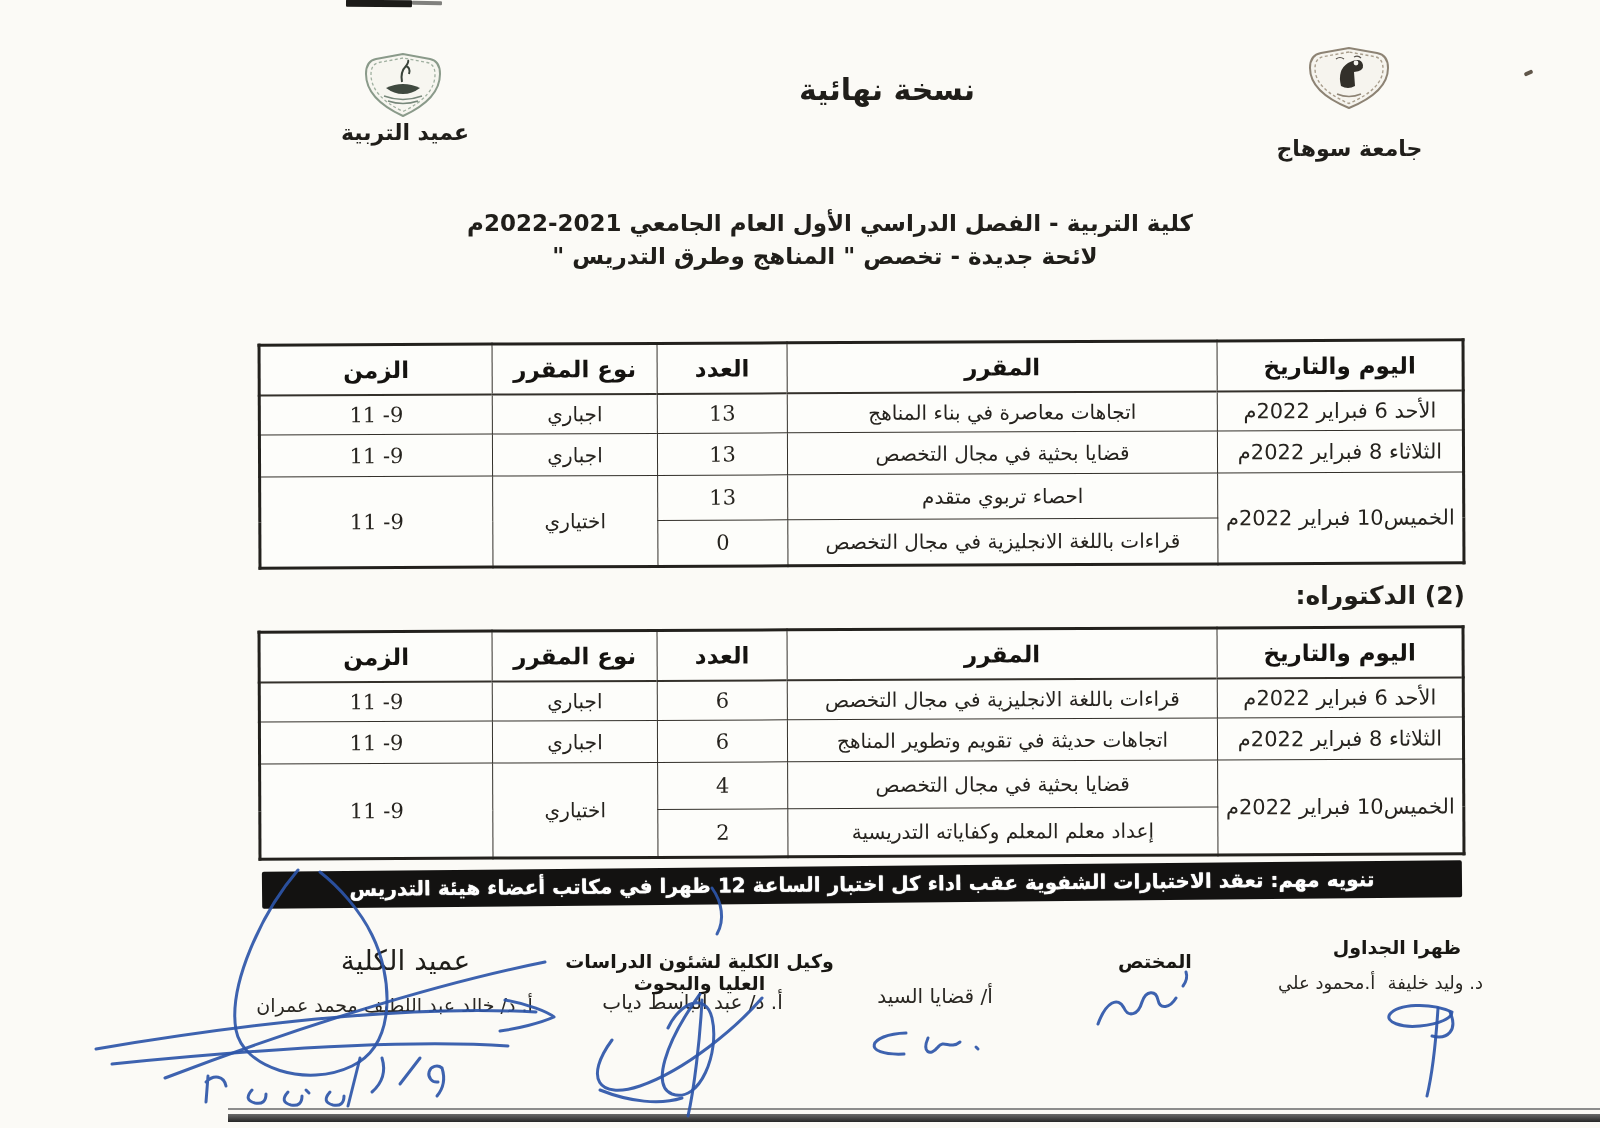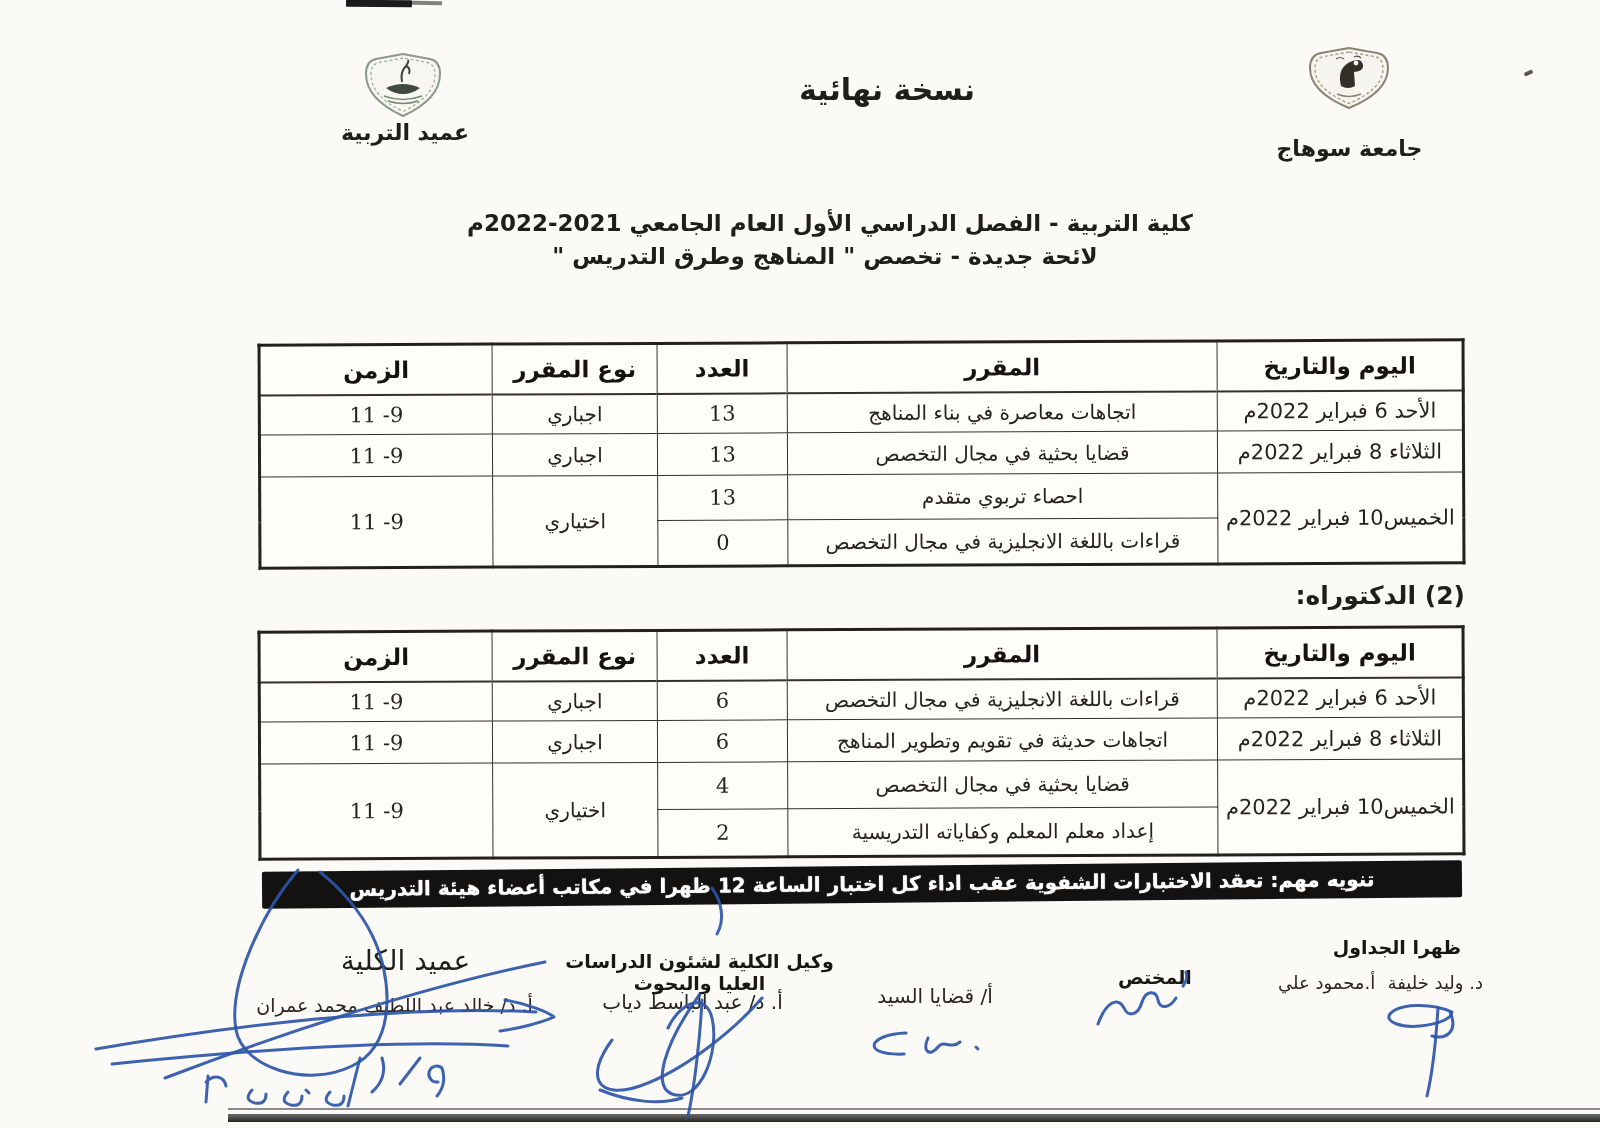--- a/index.html
+++ b/index.html
@@ -190,21 +190,21 @@
   </div>
 
   <div class="abs banner" style="left:262px; top:866px; width:1200px;">تنويه مهم:  تعقد الاختبارات الشفوية عقب اداء كل اختبار الساعة 12 ظهرا في مكاتب أعضاء هيئة التدريس</div>
 
   <div class="abs sig-title" style="left:1312px; top:936px; width:170px;">ظهرا الجداول</div>
   <div class="abs names-row" style="left:1278px; top:972px; width:205px;">
     <span class="sig-name" style="font-size:18px;">د. وليد خليفة</span>
     <span class="sig-name" style="font-size:18px;">أ.محمود علي</span>
   </div>
 
-  <div class="abs sig-title" style="left:1105px; top:950px; width:100px;margin-top:16px;">المختص</div>
+  <div class="abs sig-title" style="left:1105px; top:950px; width:100px;">المختص</div>
 
   <div class="abs sig-name" style="left:855px; top:984px; width:160px; font-size:20px;">أ/ قضايا السيد</div>
 
   <div class="abs sig-title" style="left:552px; top:950px; width:295px;">وكيل الكلية لشئون الدراسات العليا والبحوث</div>
   <div class="abs sig-name" style="left:585px; top:990px; width:215px; font-size:20px;">أ. د/ عبد الباسط دياب</div>
 
   <div class="abs dean-title" style="left:318px; top:944px; width:175px;">عميد الكلية</div>
   <div class="abs sig-name" style="left:242px; top:994px; width:305px;">أ. د/ خالد عبد اللطيف محمد عمران</div>
 
   <svg class="ink" width="1600" height="1128" viewBox="0 0 1600 1128">

